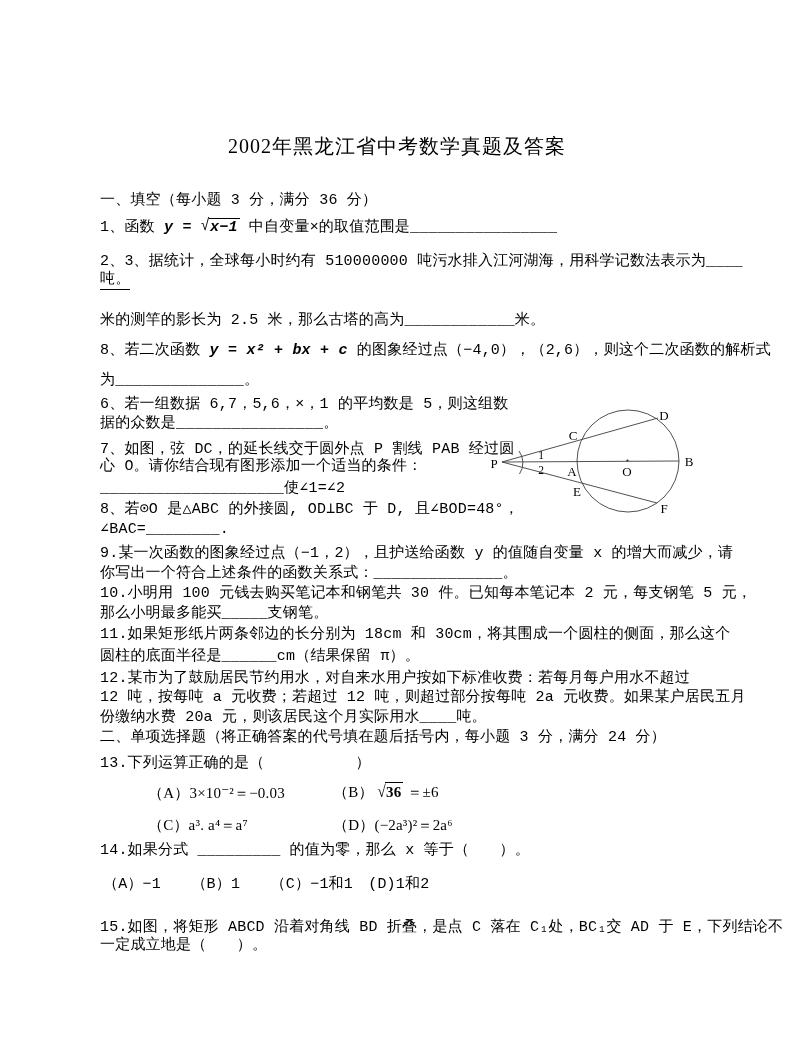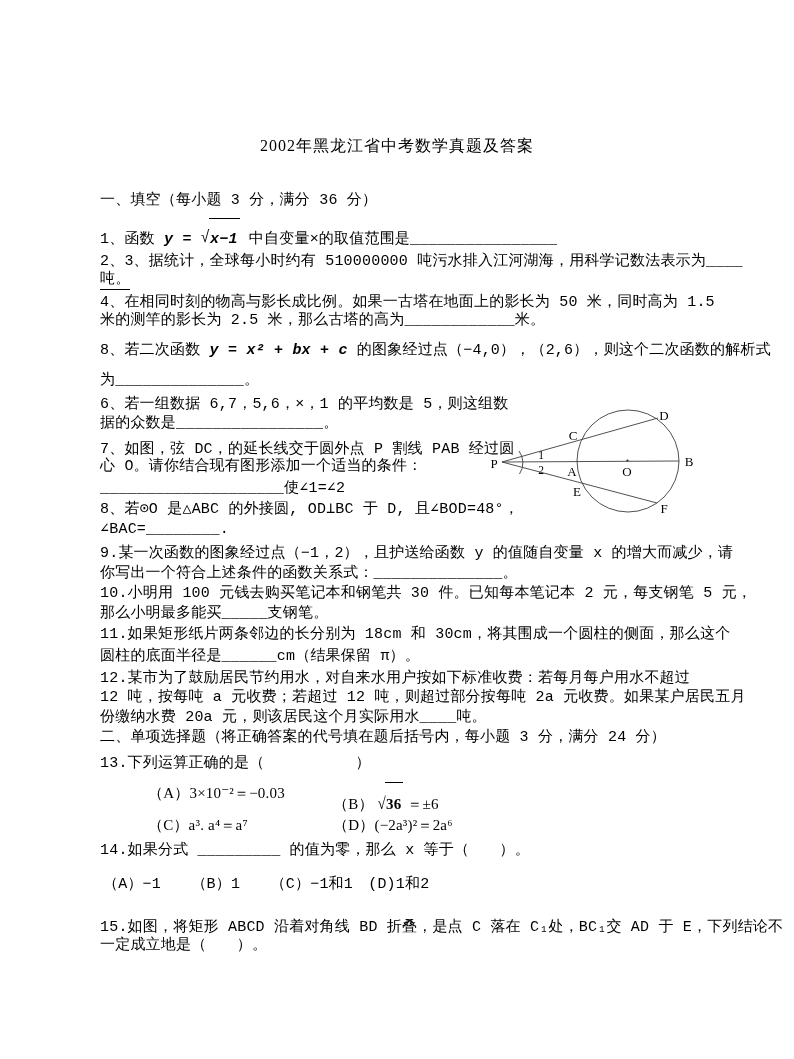--- a/index.html
+++ b/index.html
@@ -17,28 +17,28 @@
     font-size:15px;
     line-height:18px;
     white-space:nowrap;
     letter-spacing:0.2px;
     font-family:Liberation Mono, monospace;
   }
   .title{
     position:absolute;
     top:133px;left:0;width:794px;
     text-align:center;
-    font-size:16px;
+    font-size:20px;
     line-height:26px;
     letter-spacing:1px;
   }
   .mathv{font-weight:bold;font-style:italic;}
   .rad{display:inline-block;white-space:nowrap;}
   .rsign{display:inline-block;font-style:normal;font-weight:normal;transform:scaleY(1.12);transform-origin:bottom;}
-  .rbody{display:inline-block;border-top:1.4px solid #000;padding:12px 2px 0 1px;margin-left:-1px;}
+  .rbody{display:inline-block;border-top:1.4px solid #000;padding:0 2px 0 1px;margin-left:-1px;}
   .ul{border-bottom:1px solid #000;padding-bottom:1px;}
   .opt{position:absolute;white-space:nowrap;font-size:15px;line-height:18px;letter-spacing:0.2px;}
   .figure{position:absolute;left:485px;top:395px;width:215px;height:128px;}
   .figure svg{display:block;}
   .figure text{font-family:"Liberation Serif","DejaVu Serif",serif;font-size:13px;fill:#000;}
   .figure .small{font-size:11.5px;}
   .figline{stroke:#3d3d3d;stroke-width:0.9;fill:none;}
 </style>
 </head>
 <body>
@@ -52,21 +52,20 @@
   <div class="ln" style="top:218px">
     <span>1、函数</span>
     <span class="mathv">y =</span>
     <span class="rad"><span class="rsign">√</span><span class="rbody mathv">x−1</span></span>
     <span>中自变量×的取值范围是________________</span>
   </div>
 
   <div class="ln" style="top:253px">2、3、据统计，全球每小时约有 510000000 吨污水排入江河湖海，用科学记数法表示为____</div>
   <div class="ln" style="top:271px"><span class="ul">吨。</span></div>
 
-  <div class="ln" style="top:294px">4、在相同时刻的物高与影长成比例。如果一古塔在地面上的影长为 50 米，同时高为 1.5</div>
   <div class="ln" style="top:312px">米的测竿的影长为 2.5 米，那么古塔的高为____________米。</div>
 
   <div class="ln" style="top:342px">
     <span>8、若二次函数</span>
     <span class="mathv">y = x² + bx + c</span>
     <span>的图象经过点（−4,0），（2,6），则这个二次函数的解析式</span>
   </div>
   <div class="ln" style="top:372px">为______________。</div>
 
   <div class="ln" style="top:396px">6、若一组数据 6,7，5,6，×，1 的平均数是 5，则这组数</div>

